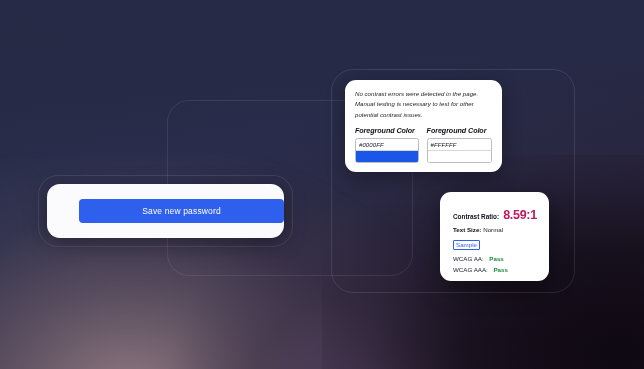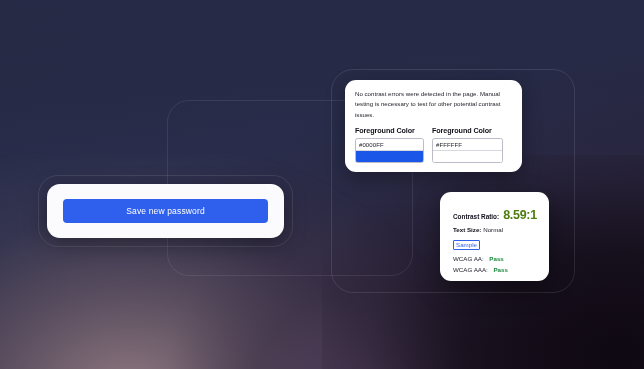--- a/index.html
+++ b/index.html
@@ -90,21 +90,21 @@
     border-radius: 20px;
   }
   .pw-card {
     position: absolute;
     left: 47px; top: 184px;
     width: 237px; height: 54px;
     background: #fbfbfd;
     border-radius: 13px;
     display: flex;
     align-items: center;
-    justify-content: center;
+    justify-content: flex-end;
     box-shadow: 0 6px 22px rgba(0,0,0,0.35);
   }
   .pw-button {
     width: 205px;
     height: 24px;
     background: #2f5fed;
     border: none;
     border-radius: 4px;
     color: #ffffff;
     font-size: 8.5px;
@@ -113,25 +113,26 @@
     cursor: pointer;
     display: flex;
     align-items: center;
     justify-content: center;
   }
 
   
   .contrast-panel {
     position: absolute;
     left: 345px; top: 80px;
-    width: 177px; height: 92px;
+    width: 157px; height: 92px;
     background: #ffffff;
     border-radius: 11px;
     padding: 9px 10px 8px 10px;
     box-shadow: 0 6px 20px rgba(0,0,0,0.32);
+    font-style: italic;
   }
   .panel-note {
     font-size: 6.1px;
     line-height: 1.72;
     color: #1b1b24;
     letter-spacing: 0.02px;
   }
   .color-label-row {
     display: flex;
     gap: 8px;
@@ -189,21 +190,21 @@
     gap: 4px;
   }
   .ratio-label {
     font-size: 6.4px;
     font-weight: bold;
     color: #10101a;
   }
   .ratio-value {
     font-size: 12.5px;
     font-weight: bold;
-    color: #4d7c0f;
+    color: #be185d;
     letter-spacing: -0.3px;
   }
   .size-row {
     margin-top: 4px;
     font-size: 6.2px;
     color: #22222c;
   }
   .size-row b { font-weight: bold; color: #10101a; }
   .sample-box {
     display: inline-block;

